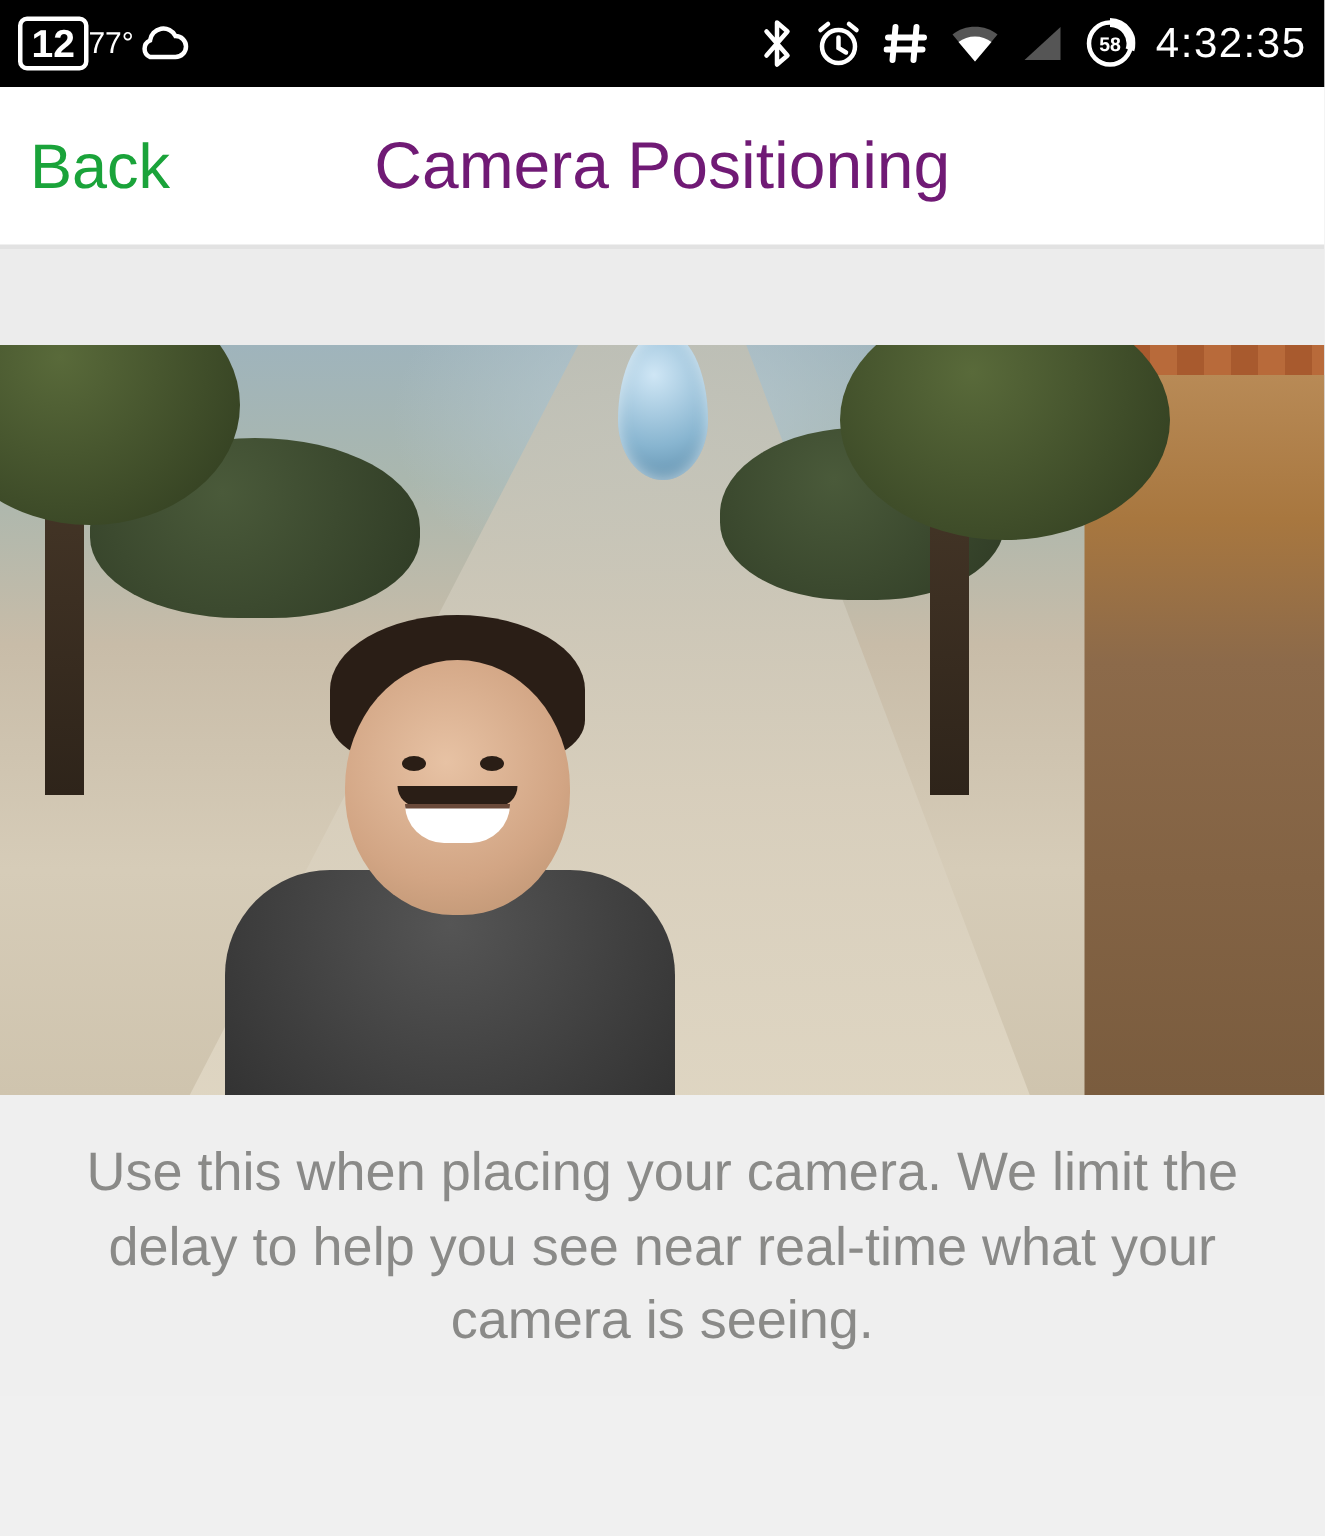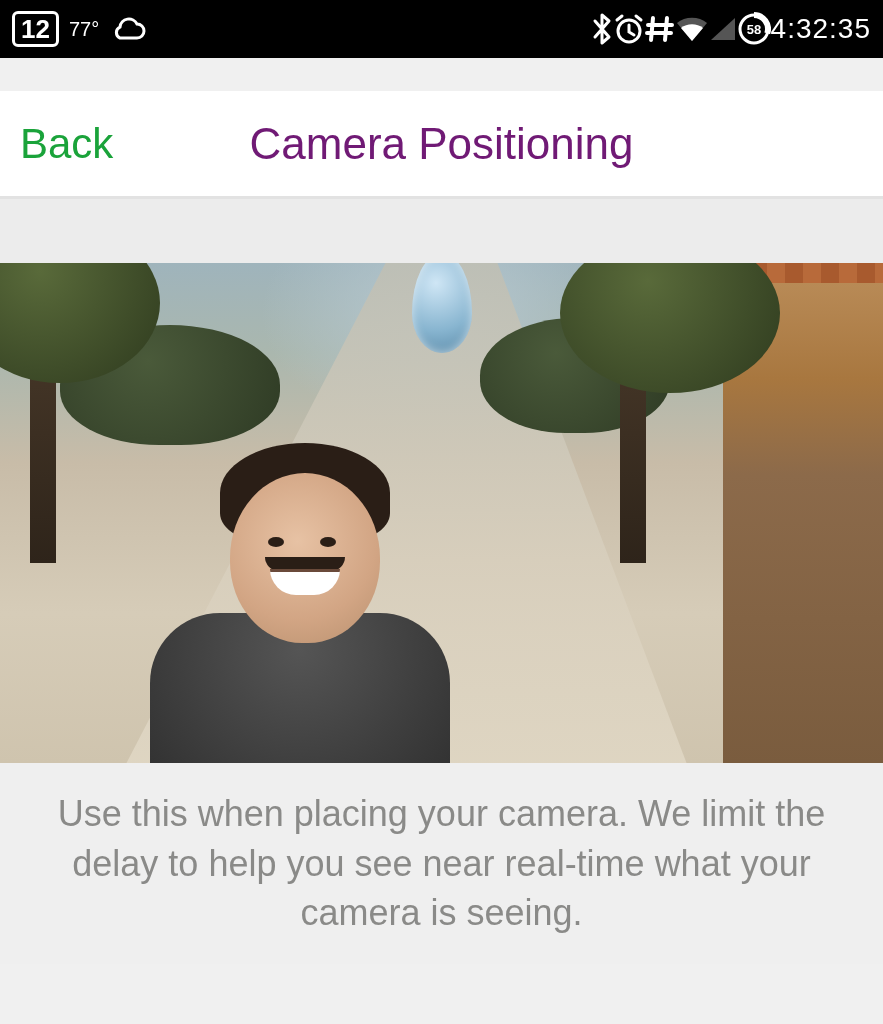--- a/index.html
+++ b/index.html
@@ -9,22 +9,22 @@
   .status-bar {
     height: 58px;
     background: #000;
     color: #fff;
     display: flex;
     align-items: center;
     justify-content: space-between;
     padding: 0 12px;
     font-size: 30px;
   }
-  .status-left { display: flex; align-items: center; gap: 10px; }
-  .status-right { display: flex; align-items: center; }
+  .status-left { display: flex; align-items: center; }
+  .status-right { display: flex; align-items: center; gap: 14px; }
   .date-badge {
     border: 3px solid #fff;
     border-radius: 6px;
     padding: 0 6px;
     font-weight: 700;
     font-size: 26px;
     line-height: 30px;
   }
   .temp { font-size: 20px; }
   .clock-time { font-size: 28px; letter-spacing: 1px; }
@@ -32,21 +32,20 @@
 
   
   .app-header {
     height: 108px;
     background: #fff;
     border-bottom: 3px solid #e2e2e2;
     display: flex;
     align-items: center;
     padding: 0 20px;
     position: relative;
-    margin-top: 33px;
   }
   .back-btn {
     color: #1aa33a;
     font-size: 42px;
     font-weight: 400;
     background: none;
     border: none;
     cursor: pointer;
     font-family: inherit;
   }

